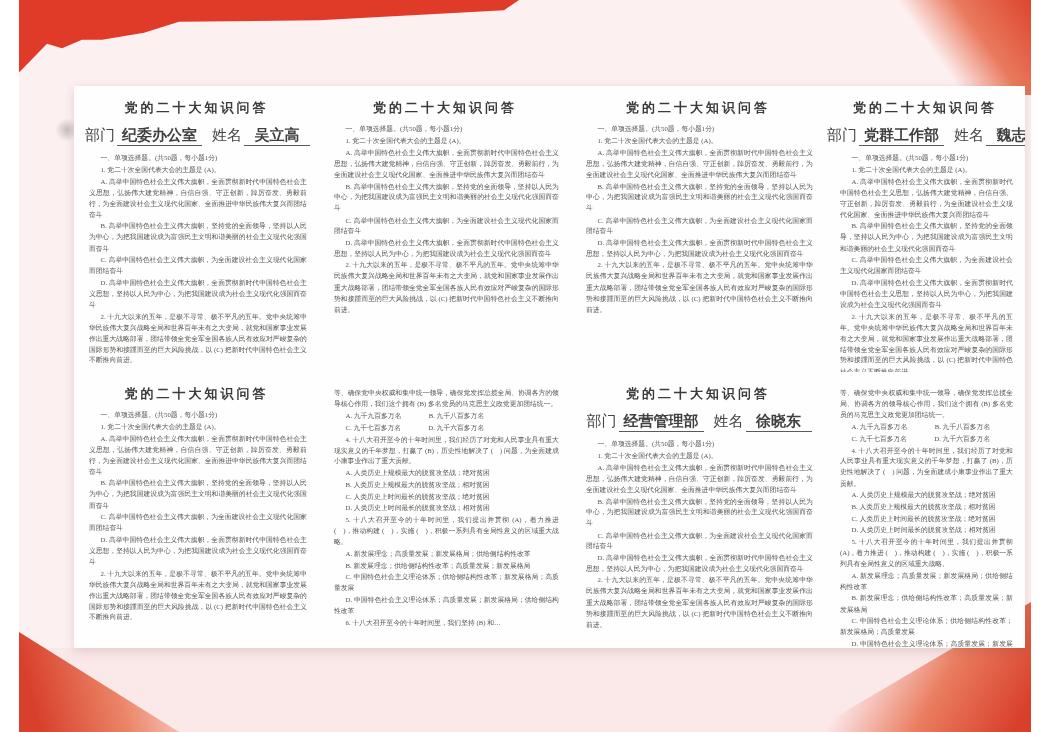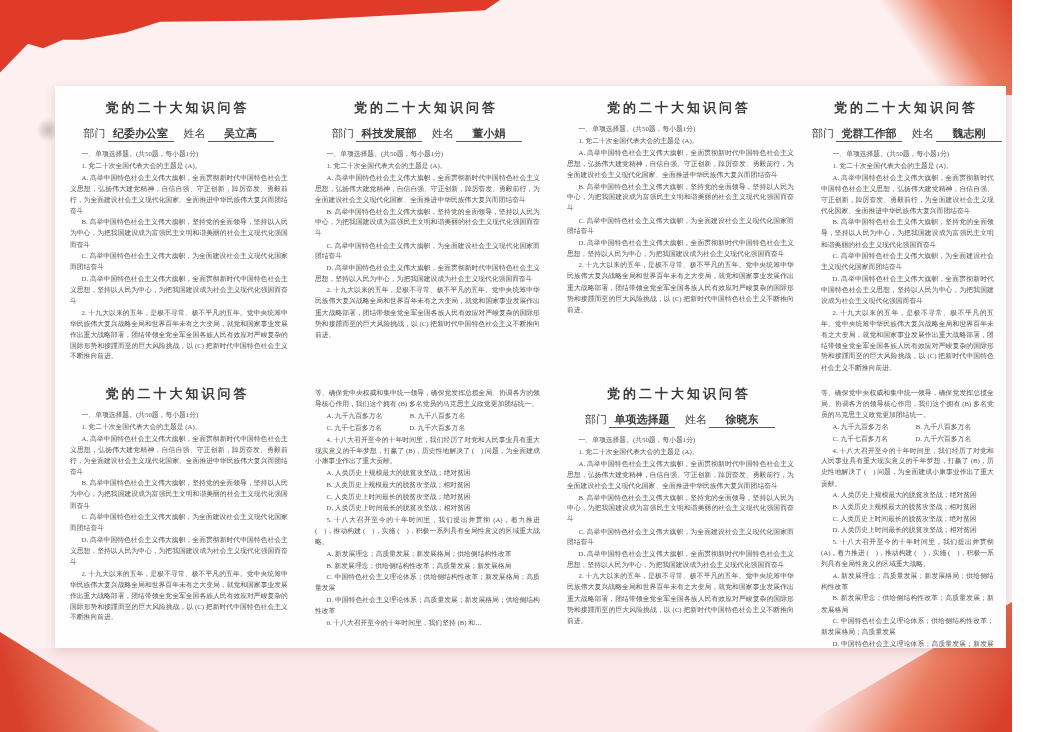--- a/index.html
+++ b/index.html
@@ -1,17 +1,17 @@
 <!DOCTYPE html>
 <html><head>
 <meta charset="utf-8">
 <style>
   html,body{margin:0;padding:0;}
   body{width:1060px;height:732px;overflow:hidden;font-family:"Liberation Serif","DejaVu Serif",serif;}
-  .stage{position:relative;width:1012px;height:732px;background:#fdf0f1;overflow:hidden;}
+  .stage{position:relative;width:1012px;height:732px;background:#fdf0f1;overflow:hidden;margin-left:19px;}
 
   
   .red-tl{position:absolute;left:0;top:0;width:500px;height:78px;background:#e03a28;
     clip-path:polygon(0 0,100% 0,97% 13%,60% 26%,32% 28%,25% 42%,16.6% 51%,12.6% 51%,8.6% 62%,5.6% 56%,0 93%);}
   .red-tr{position:absolute;right:0;top:0;width:150px;height:95px;
     background:linear-gradient(235deg,#dd452e 0%,#e97a5e 35%,rgba(253,240,241,0) 62%);}
   .red-bl{position:absolute;left:0;bottom:0;width:250px;height:100px;
     background:linear-gradient(75deg,#d8402c 8%,#eb8668 40%,rgba(250,226,222,0) 72%);
     clip-path:polygon(0 0,64% 100%,0 100%);}
   .red-br{position:absolute;right:0;bottom:0;width:230px;height:130px;
@@ -21,21 +21,21 @@
 
   
   .sheet{position:absolute;left:55px;top:86px;width:951px;height:562px;background:#ffffff;
     box-shadow:0 3px 10px rgba(120,60,60,.18);}
   .page{position:absolute;overflow:hidden;background:#fefefe;}
   .page.seam-r{border-right:1px solid #e7e3e0;}
   .page.seam-b{border-bottom:1px solid #e7e3e0;}
 
   .page-title{margin-top:13px;text-align:center;font-size:13px;font-weight:700;
     letter-spacing:3px;color:#3b3b3b;}
-  .dept-line{margin-top:9px;text-align:center;font-size:11px;color:#444;white-space:nowrap;}
+  .dept-line{margin-top:9px;text-align:center;font-size:15px;color:#444;white-space:nowrap;}
   .dept-line .lbl{margin:0 2px;}
   .dept-line .lbl + .lbl,.dept-line .val + .lbl{margin-left:10px;}
   .dept-line .val{display:inline-block;min-width:56px;border-bottom:1px solid #5a5a5a;
     text-align:center;padding:0 5px;font-weight:700;color:#3f3f3f;}
 
   .page-body{margin:7px 12px 0 15px;overflow:hidden;}
   .cont .page-body{margin-top:16px;}
   .page-body-inner{width:147%;transform:scale(0.68);transform-origin:0 0;
     font-size:10px;line-height:1.62;color:#55534f;text-align:justify;
     filter:blur(.22px);}
@@ -74,23 +74,20 @@
             <p>B. 高举中国特色社会主义伟大旗帜，坚持党的全面领导，坚持以人民为中心，为把我国建设成为富强民主文明和谐美丽的社会主义现代化强国而奋斗</p>
             <p>C. 高举中国特色社会主义伟大旗帜，为全面建设社会主义现代化国家而团结奋斗</p>
             <p>D. 高举中国特色社会主义伟大旗帜，全面贯彻新时代中国特色社会主义思想，坚持以人民为中心，为把我国建设成为社会主义现代化强国而奋斗</p>
             <p>2. 十九大以来的五年，是极不寻常、极不平凡的五年。党中央统筹中华民族伟大复兴战略全局和世界百年未有之大变局，就党和国家事业发展作出重大战略部署，团结带领全党全军全国各族人民有效应对严峻复杂的国际形势和接踵而至的巨大风险挑战，以 (C) 把新时代中国特色社会主义不断推向前进。</p>
           </div>
       </div>
     </div>
 
     <div class="page seam-r seam-b" style="left:245px;top:0;width:252px;height:286px;">
       <div class="page-title">党的二十大知识问答</div>
-      <div class="dept-line">
-        <span class="lbl">部门</span><span class="val">科技发展部</span><span class="lbl">姓名</span><span class="val">董小娟</span>
-      </div>
       <div class="page-body">
         <div class="page-body-inner">
             <p>一、单项选择题。(共50题，每小题1分)</p>
             <p>1. 党二十次全国代表大会的主题是 (A)。</p>
             <p>A. 高举中国特色社会主义伟大旗帜，全面贯彻新时代中国特色社会主义思想，弘扬伟大建党精神，自信自强、守正创新，踔厉奋发、勇毅前行，为全面建设社会主义现代化国家、全面推进中华民族伟大复兴而团结奋斗</p>
             <p>B. 高举中国特色社会主义伟大旗帜，坚持党的全面领导，坚持以人民为中心，为把我国建设成为富强民主文明和谐美丽的社会主义现代化强国而奋斗</p>
             <p>C. 高举中国特色社会主义伟大旗帜，为全面建设社会主义现代化国家而团结奋斗</p>
             <p>D. 高举中国特色社会主义伟大旗帜，全面贯彻新时代中国特色社会主义思想，坚持以人民为中心，为把我国建设成为社会主义现代化强国而奋斗</p>
             <p>2. 十九大以来的五年，是极不寻常、极不平凡的五年。党中央统筹中华民族伟大复兴战略全局和世界百年未有之大变局，就党和国家事业发展作出重大战略部署，团结带领全党全军全国各族人民有效应对严峻复杂的国际形势和接踵而至的巨大风险挑战，以 (C) 把新时代中国特色社会主义不断推向前进。</p>
           </div>
@@ -162,21 +159,21 @@
             <p>C. 中国特色社会主义理论体系；供给侧结构性改革；新发展格局；高质量发展</p>
             <p>D. 中国特色社会主义理论体系；高质量发展；新发展格局；供给侧结构性改革</p>
             <p>6. 十八大召开至今的十年时间里，我们坚持 (B) 和…</p>
           </div>
       </div>
     </div>
 
     <div class="page seam-r" style="left:497px;top:286px;width:254px;height:276px;">
       <div class="page-title">党的二十大知识问答</div>
       <div class="dept-line">
-        <span class="lbl">部门</span><span class="val">单项选择题</span><span class="lbl">姓名</span><span class="val">徐晓东</span>
+        <span class="lbl">部门</span><span class="val">经营管理部</span><span class="lbl">姓名</span><span class="val">徐晓东</span>
       </div>
       <div class="page-body">
         <div class="page-body-inner">
             <p>一、单项选择题。(共50题，每小题1分)</p>
             <p>1. 党二十次全国代表大会的主题是 (A)。</p>
             <p>A. 高举中国特色社会主义伟大旗帜，全面贯彻新时代中国特色社会主义思想，弘扬伟大建党精神，自信自强、守正创新，踔厉奋发、勇毅前行，为全面建设社会主义现代化国家、全面推进中华民族伟大复兴而团结奋斗</p>
             <p>B. 高举中国特色社会主义伟大旗帜，坚持党的全面领导，坚持以人民为中心，为把我国建设成为富强民主文明和谐美丽的社会主义现代化强国而奋斗</p>
             <p>C. 高举中国特色社会主义伟大旗帜，为全面建设社会主义现代化国家而团结奋斗</p>
             <p>D. 高举中国特色社会主义伟大旗帜，全面贯彻新时代中国特色社会主义思想，坚持以人民为中心，为把我国建设成为社会主义现代化强国而奋斗</p>
             <p>2. 十九大以来的五年，是极不寻常、极不平凡的五年。党中央统筹中华民族伟大复兴战略全局和世界百年未有之大变局，就党和国家事业发展作出重大战略部署，团结带领全党全军全国各族人民有效应对严峻复杂的国际形势和接踵而至的巨大风险挑战，以 (C) 把新时代中国特色社会主义不断推向前进。</p>

